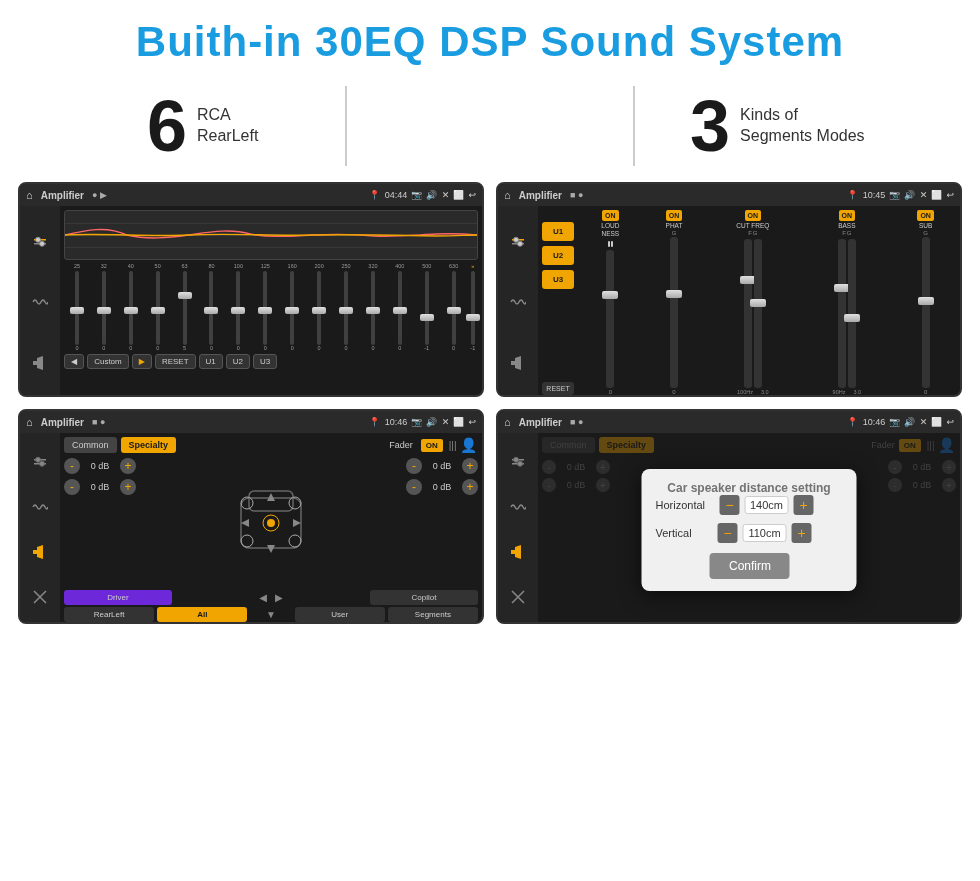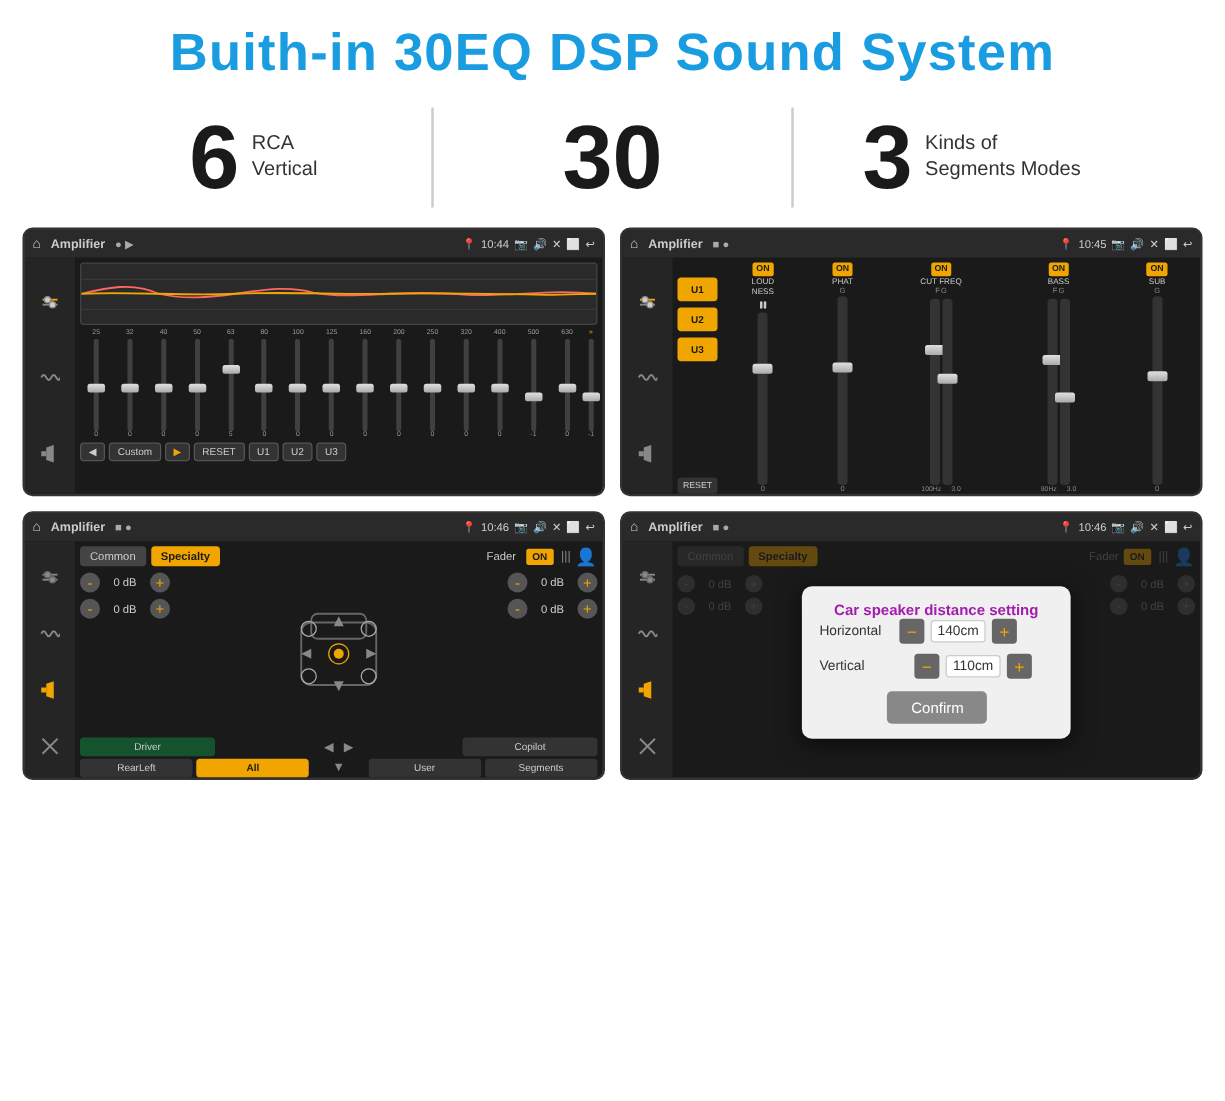--- a/index.html
+++ b/index.html
@@ -193,44 +193,43 @@
 <body>
 
 <div style="width:980px;height:881px;background:#fff;overflow:hidden;">
 
   <div class="main-title">Buith-in 30EQ DSP Sound System</div>
 
   <div class="stats-row">
     <div class="stat-item">
       <span class="stat-number">6</span>
       <span class="stat-text" style="white-space:pre-line;">RCA
-Vertical</span>
+RearLeft</span>
     </div>
     <div class="stat-divider"></div>
     <div class="stat-item">
-      <span class="stat-number">30</span>
     </div>
     <div class="stat-divider"></div>
     <div class="stat-item">
       <span class="stat-number">3</span>
       <span class="stat-text" style="white-space:pre-line;">Kinds of
 Segments Modes</span>
     </div>
   </div>
 
   <div class="screens-grid">
 
     <div class="screen-container" style="height:215px;">
       <div class="screen-topbar">
         <span class="topbar-home">⌂</span>
         <span class="topbar-title">Amplifier</span>
         <span style="color:#aaa;">● ▶</span>
         <div class="topbar-icons">
           <span>📍</span>
-          <span>10:44</span>
+          <span>04:44</span>
           <span>📷</span>
           <span>🔊</span>
           <span>✕</span>
           <span>⬜</span>
           <span>↩</span>
         </div>
       </div>
       <div class="screen-inner" style="height:193px;">
 
         <div class="left-icons-panel">
@@ -629,21 +628,21 @@
               </div>
               <div class="db-control">
                 <div class="db-minus">-</div>
                 <span class="db-value">0 dB</span>
                 <div class="db-plus">+</div>
               </div>
             </div>
           </div>
 
           <div style="display:flex;gap:3px;flex-wrap:wrap;margin-top:3px;">
-            <button style="background:#14532d;color:#ccc;border:none;border-radius:3px;font-size:8px;padding:3px 6px;cursor:pointer;flex:1;">Driver</button>
+            <button style="background:#6d28d9;color:#ccc;border:none;border-radius:3px;font-size:8px;padding:3px 6px;cursor:pointer;flex:1;">Driver</button>
             <div style="flex:2;display:flex;align-items:center;justify-content:center;">
               <span style="color:#888;font-size:10px;">◀</span>
               <span style="color:#888;font-size:8px;margin:0 4px;"></span>
               <span style="color:#888;font-size:10px;">▶</span>
             </div>
             <button style="background:#333;color:#ccc;border:none;border-radius:3px;font-size:8px;padding:3px 6px;cursor:pointer;flex:1;">Copilot</button>
           </div>
           <div style="display:flex;gap:3px;margin-top:2px;">
             <button style="background:#333;color:#ccc;border:none;border-radius:3px;font-size:8px;padding:3px 4px;cursor:pointer;flex:1;">RearLeft</button>
             <button style="background:#f0a500;color:#1a1a1a;border:none;border-radius:3px;font-size:8px;padding:3px 4px;cursor:pointer;flex:1;font-weight:bold;">All</button>
@@ -746,32 +745,32 @@
                 <div style="display:flex;gap:4px;align-items:center;">
                   <div style="width:14px;height:14px;background:#555;border-radius:50%;display:flex;align-items:center;justify-content:center;color:#888;font-size:10px;">-</div>
                   <span style="color:#888;font-size:9px;min-width:32px;text-align:center;">0 dB</span>
                   <div style="width:14px;height:14px;background:#555;border-radius:50%;display:flex;align-items:center;justify-content:center;color:#888;font-size:10px;">+</div>
                 </div>
               </div>
             </div>
           </div>
 
           <div style="position:absolute;top:50%;left:50%;transform:translate(-50%,-50%);background:#f0f0f0;border-radius:8px;padding:12px 14px;width:215px;box-shadow:0 4px 20px rgba(0,0,0,0.6);">
-            <div style="font-size:12px;color:#a21caf;text-align:center;font-weight:600;">Car speaker distance setting</div>
+            <div style="font-size:12px;color:#737373;text-align:center;font-weight:600;">Car speaker distance setting</div>
 
             <div style="display:flex;align-items:center;margin-bottom:8px;gap:6px;">
               <span style="font-size:11px;color:#333;min-width:58px;">Horizontal</span>
               <div style="display:flex;align-items:center;gap:5px;">
                 <button style="width:20px;height:20px;background:#666;border:none;border-radius:3px;color:#f0a500;font-size:14px;cursor:pointer;display:flex;align-items:center;justify-content:center;">−</button>
                 <span style="font-size:11px;color:#333;min-width:44px;text-align:center;background:#fff;padding:2px 4px;border-radius:3px;border:1px solid #ccc;">140cm</span>
                 <button style="width:20px;height:20px;background:#666;border:none;border-radius:3px;color:#f0a500;font-size:14px;cursor:pointer;display:flex;align-items:center;justify-content:center;">+</button>
               </div>
             </div>
 
-            <div style="display:flex;align-items:center;margin-bottom:10px;gap:18px;">
+            <div style="display:flex;align-items:center;margin-bottom:10px;gap:4px;">
               <span style="font-size:11px;color:#333;min-width:58px;">Vertical</span>
               <div style="display:flex;align-items:center;gap:5px;">
                 <button style="width:20px;height:20px;background:#666;border:none;border-radius:3px;color:#f0a500;font-size:14px;cursor:pointer;display:flex;align-items:center;justify-content:center;">−</button>
                 <span style="font-size:11px;color:#333;min-width:44px;text-align:center;background:#fff;padding:2px 4px;border-radius:3px;border:1px solid #ccc;">110cm</span>
                 <button style="width:20px;height:20px;background:#666;border:none;border-radius:3px;color:#f0a500;font-size:14px;cursor:pointer;display:flex;align-items:center;justify-content:center;">+</button>
               </div>
             </div>
 
             <button style="background:#888;color:#fff;border:none;border-radius:4px;padding:6px 20px;font-size:12px;cursor:pointer;display:block;margin:0 auto;width:80px;text-align:center;">Confirm</button>
           </div>

